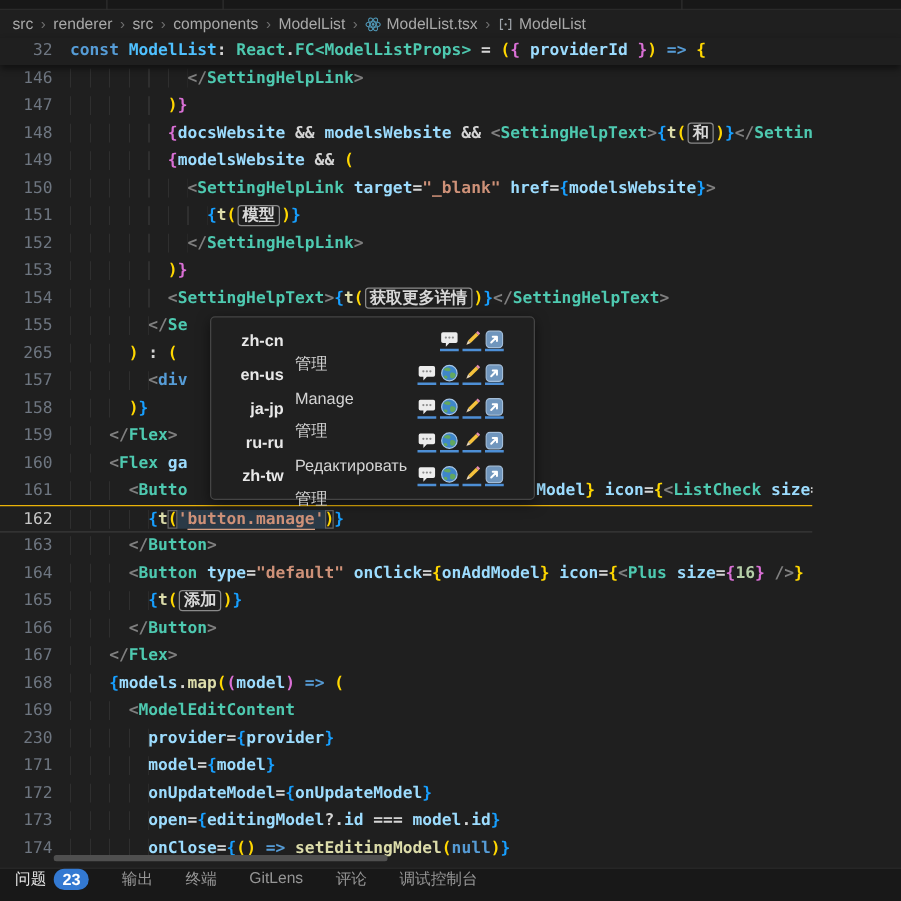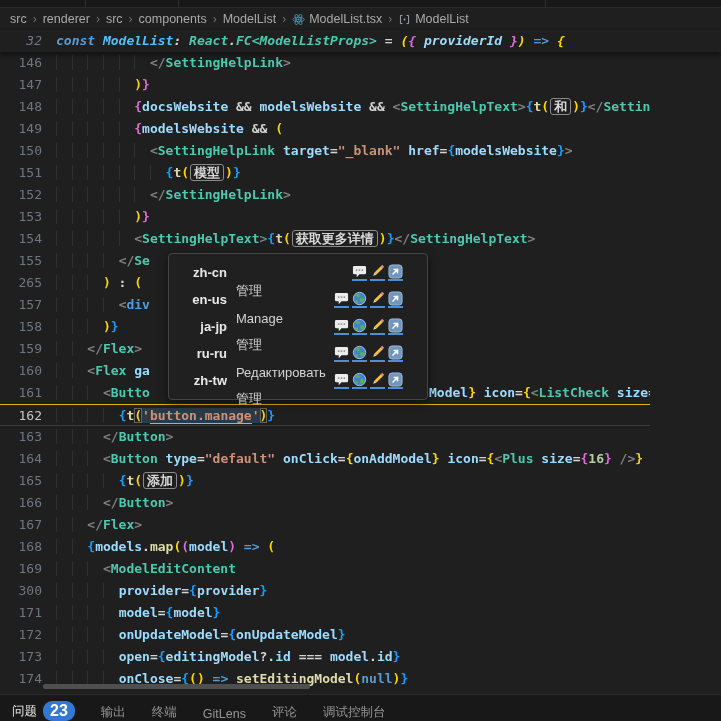--- a/index.html
+++ b/index.html
@@ -18,21 +18,21 @@
 
   
   .codefont { font-family:"DejaVu Sans Mono","Liberation Mono",monospace; font-size:13px; font-weight:600; line-height:22px; white-space:pre; }
   .line { height:22px; padding-left:8px; position:relative; }
   .ln { display:inline-block; width:34px; text-align:right; color:#6e7681; font-weight:400; margin-right:14px; }
   .cur { border-top:1px solid #eab308; border-bottom:1px solid #3a3a3a; }
   .cur .ln { color:#c6c6c6; }
   .ind { background-image:repeating-linear-gradient(90deg,#2f2f2f 0 1px,transparent 1px 15.66px); }
 
   
-  .sticky { position:absolute; top:30px; left:0; width:721px; height:22px; background:#1f1f1f; z-index:5; box-shadow:0 3px 5px rgba(0,0,0,.45);font-style:italic; }
+  .sticky { position:absolute; top:30px; left:0; width:721px; height:22px; background:#1f1f1f; z-index:5; box-shadow:0 3px 5px rgba(0,0,0,.45); }
 
   
   .editor { position:absolute; top:52px; left:0; width:650px; height:642px; overflow:hidden; }
   .frag161 { position:absolute; left:429px; top:330px; height:22px; }
 
   
   .s-kw{color:#569cd6}.s-var{color:#9cdcfe}.s-cvar{color:#4fc1ff}.s-fn{color:#dcdcaa}
   .s-tag{color:#4ec9b0}.s-htag{color:#569cd6}.s-pun{color:#808080}.s-op{color:#d4d4d4}
   .s-str{color:#ce9178}.s-num{color:#b5cea8}.s-b1{color:#ffd700}.s-b2{color:#da70d6}.s-b3{color:#179fff}
   .f-box { border:1px solid #8a8a8a; border-radius:3px; padding:0 3px; margin:0 1px; color:#d8d8d8; }
@@ -45,24 +45,24 @@
   .hrow { display:flex; align-items:center; height:27px; font-size:13px; color:#d4d4d4; }
   .hloc { width:50px; text-align:right; font-weight:bold; color:#e8e8e8; flex:none; margin-right:9px; }
   .hval { white-space:nowrap;margin-top:37px; }
   .hicons { margin-left:auto; display:flex; gap:3px; }
   .hicon { display:inline-flex; border-bottom:2px solid #4d8fd6; cursor:pointer; }
 
   
   .hscroll { position:absolute; left:43px; top:632px; width:267px; height:5px; background:#4f4f4f; border-radius:2px; }
 
   
-  .panel { position:absolute; top:694px; left:0; width:721px; height:27px; background:#181818; border-top:1px solid #2b2b2b; display:flex; align-items:flex-end; padding-left:12px; }
+  .panel { position:absolute; top:694px; left:0; width:721px; height:27px; background:#181818; border-top:1px solid #2b2b2b; display:flex; align-items:flex-start; padding-left:12px; }
   .ptab { font-size:12.5px; color:#969696; margin-right:26px; display:flex; align-items:center; gap:6px; cursor:pointer; white-space:nowrap; }
   .ptab.active { color:#e7e7e7; }
-  .pbadge { background:#3379d2; color:#fff; font-size:16px; border-radius:9px; padding:1px 7px; font-weight:bold; }
+  .pbadge { background:#3379d2; color:#fff; font-size:13px; border-radius:9px; padding:1px 7px; font-weight:bold; }
 </style>
 </head>
 <body>
 
 <div class="top-strip">
   <div class="tick" style="left:85px"></div>
   <div class="tick" style="left:178px"></div>
   <div class="tick" style="left:545px"></div>
 </div>
 
@@ -119,21 +119,21 @@
     <div class="line codefont"><span class="ln">160</span><span class="ind">    </span><span class="s-pun">&lt;</span><span class="s-tag">Flex</span><span class="s-var"> ga</span></div>
     <div class="line codefont"><span class="ln">161</span><span class="ind">      </span><span class="s-pun">&lt;</span><span class="s-tag">Butto</span></div>
     <div class="line codefont cur"><span class="ln">162</span><span class="ind">        </span><span class="s-b3">{</span><span class="s-fn">t</span><span class="s-b1 f-bm">(</span><span class="s-str f-hl">'</span><span class="s-str f-key">button.manage</span><span class="s-str f-hl">'</span><span class="s-b1 f-bm">)</span><span class="s-b3">}</span></div>
     <div class="line codefont"><span class="ln">163</span><span class="ind">      </span><span class="s-pun">&lt;/</span><span class="s-tag">Button</span><span class="s-pun">&gt;</span></div>
     <div class="line codefont"><span class="ln">164</span><span class="ind">      </span><span class="s-pun">&lt;</span><span class="s-tag">Button</span><span class="s-var"> type</span><span class="s-op">=</span><span class="s-str">"default"</span><span class="s-var"> onClick</span><span class="s-op">=</span><span class="s-b1">{</span><span class="s-var">onAddModel</span><span class="s-b1">}</span><span class="s-var"> icon</span><span class="s-op">=</span><span class="s-b1">{</span><span class="s-pun">&lt;</span><span class="s-tag">Plus</span><span class="s-var"> size</span><span class="s-op">=</span><span class="s-b2">{</span><span class="s-num">16</span><span class="s-b2">}</span><span class="s-pun"> /&gt;</span><span class="s-b1">}</span><span class="s-var"> disabled</span></div>
     <div class="line codefont"><span class="ln">165</span><span class="ind">        </span><span class="s-b3">{</span><span class="s-fn">t</span><span class="s-b1">(</span><span class="f-box">添加</span><span class="s-b1">)</span><span class="s-b3">}</span></div>
     <div class="line codefont"><span class="ln">166</span><span class="ind">      </span><span class="s-pun">&lt;/</span><span class="s-tag">Button</span><span class="s-pun">&gt;</span></div>
     <div class="line codefont"><span class="ln">167</span><span class="ind">    </span><span class="s-pun">&lt;/</span><span class="s-tag">Flex</span><span class="s-pun">&gt;</span></div>
     <div class="line codefont"><span class="ln">168</span><span class="ind">    </span><span class="s-b3">{</span><span class="s-var">models</span><span class="s-op">.</span><span class="s-fn">map</span><span class="s-b1">(</span><span class="s-b2">(</span><span class="s-var">model</span><span class="s-b2">)</span><span class="s-kw"> =&gt; </span><span class="s-b1">(</span></div>
     <div class="line codefont"><span class="ln">169</span><span class="ind">      </span><span class="s-pun">&lt;</span><span class="s-tag">ModelEditContent</span></div>
-    <div class="line codefont"><span class="ln">300</span><span class="ind">        </span><span class="s-var">provider</span><span class="s-op">=</span><span class="s-b3">{</span><span class="s-var">provider</span><span class="s-b3">}</span></div>
+    <div class="line codefont"><span class="ln">230</span><span class="ind">        </span><span class="s-var">provider</span><span class="s-op">=</span><span class="s-b3">{</span><span class="s-var">provider</span><span class="s-b3">}</span></div>
     <div class="line codefont"><span class="ln">171</span><span class="ind">        </span><span class="s-var">model</span><span class="s-op">=</span><span class="s-b3">{</span><span class="s-var">model</span><span class="s-b3">}</span></div>
     <div class="line codefont"><span class="ln">172</span><span class="ind">        </span><span class="s-var">onUpdateModel</span><span class="s-op">=</span><span class="s-b3">{</span><span class="s-var">onUpdateModel</span><span class="s-b3">}</span></div>
     <div class="line codefont"><span class="ln">173</span><span class="ind">        </span><span class="s-var">open</span><span class="s-op">=</span><span class="s-b3">{</span><span class="s-var">editingModel</span><span class="s-op">?.</span><span class="s-var">id</span><span class="s-op"> === </span><span class="s-var">model</span><span class="s-op">.</span><span class="s-var">id</span><span class="s-b3">}</span></div>
     <div class="line codefont"><span class="ln">174</span><span class="ind">        </span><span class="s-var">onClose</span><span class="s-op">=</span><span class="s-b3">{</span><span class="s-b1">(</span><span class="s-b1">)</span><span class="s-kw"> =&gt; </span><span class="s-fn">setEditingModel</span><span class="s-b1">(</span><span class="s-kw">null</span><span class="s-b1">)</span><span class="s-b3">}</span></div>
     <div class="frag161 codefont" id="frag161"><span class="s-var">Model</span><span class="s-b1">}</span><span class="s-var"> icon</span><span class="s-op">=</span><span class="s-b1">{</span><span class="s-pun">&lt;</span><span class="s-tag">ListCheck</span><span class="s-var"> size</span><span class="s-op">=</span><span class="s-b1">{</span><span class="s-num">16</span><span class="s-b1">}</span><span class="s-pun"> /&gt;</span><span class="s-b1">}</span></div>
     <div class="hover" id="hover">
       <div class="hrow">
         <span class="hloc">zh-cn</span>
         <span class="hval">管理</span>
         <span class="hicons">

